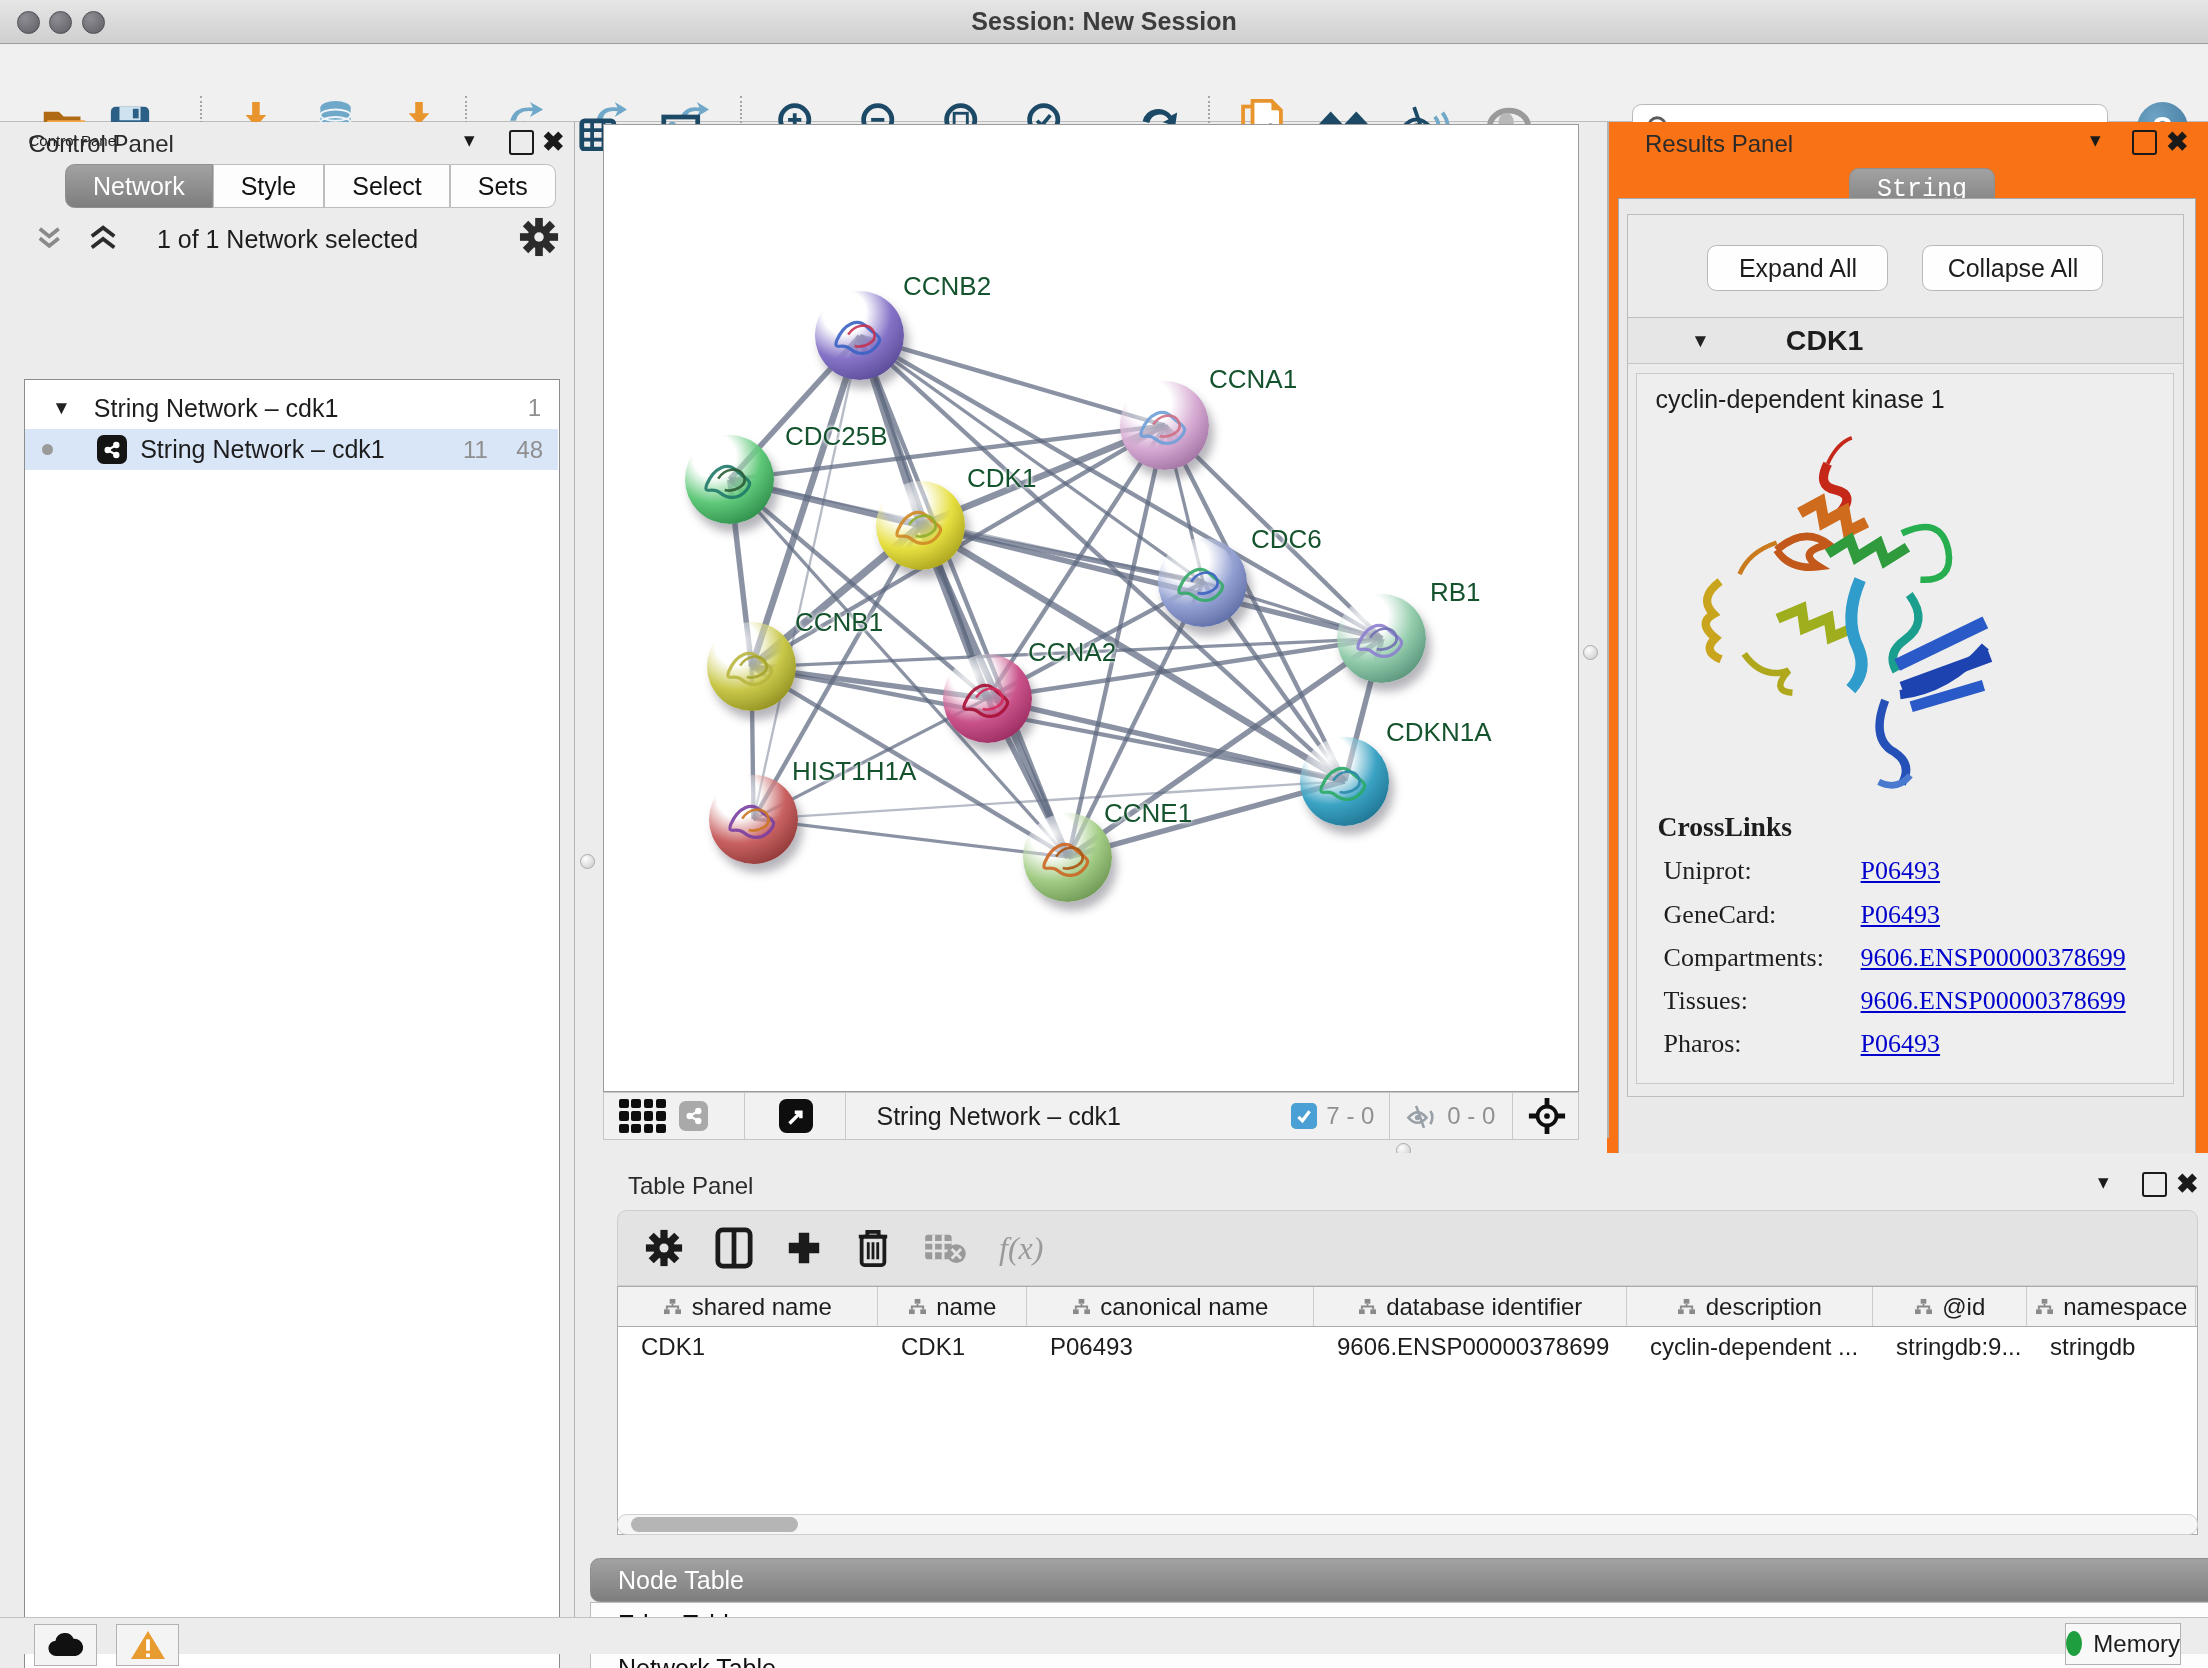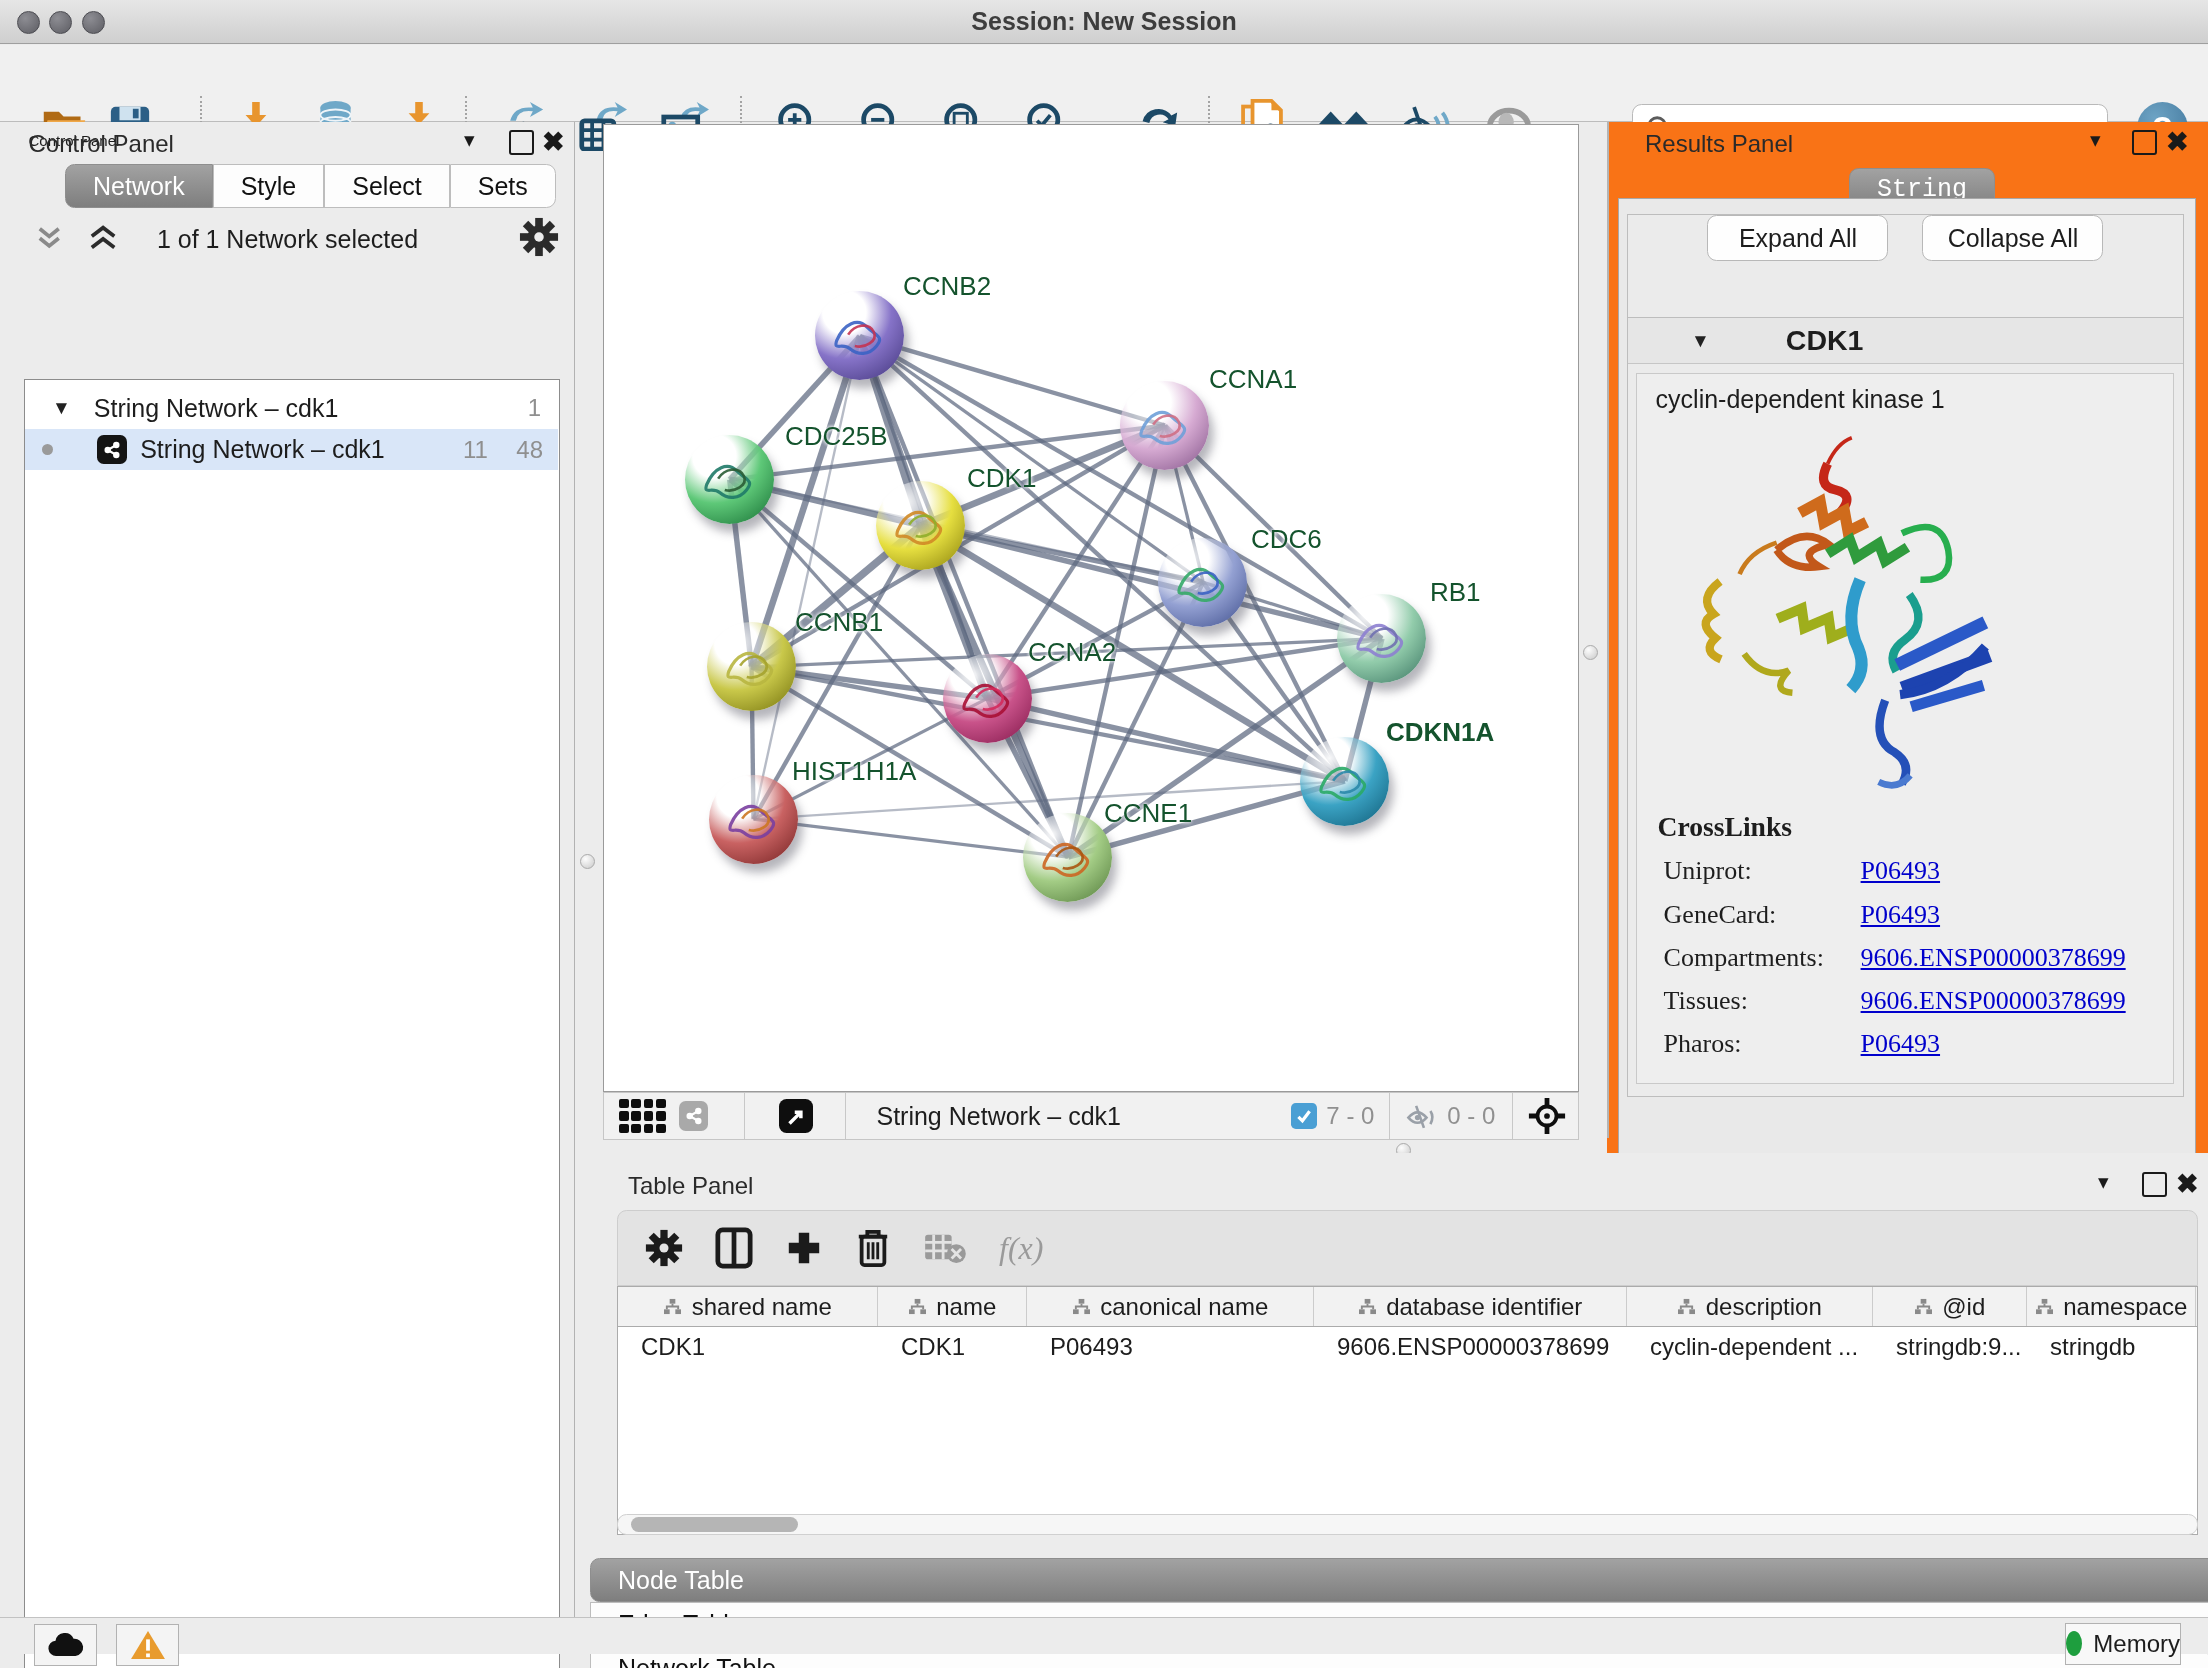--- a/index.html
+++ b/index.html
@@ -77,21 +77,21 @@
 
   .split-dot { position:absolute; width:15px; height:15px; border-radius:50%;
     background:radial-gradient(circle at 35% 30%, #fdfdfd, #c9c9c9); border:1px solid #aaa; cursor:pointer; }
 
   
   .results-panel { position:absolute; left:1607px; top:122px; width:601px; height:1037px; background:#f97316; }
   .rp-border { position:absolute; left:0; top:0; width:1.9px; height:1016px; background:#b4b4b4; }
   .rp-box { position:absolute; left:11.4px; top:76px; width:578px; height:1027px;
     border:1.9px solid #a8a8a8; background:#e9e9e9; }
   .rp-card { position:absolute; left:7.6px; top:15px; width:557px; height:108px;
-    border:1.9px solid #bdbdbd; background:#ebebeb; display:flex; align-items:flex-start;
+    border:1.9px solid #bdbdbd; background:#ebebeb; display:flex; align-items:center;
     justify-content:center; gap:34px; }
   .rp-btn { min-width:181px; height:46px; background:#fefefe; border:1.9px solid #b8b8b8;
     border-radius:9.5px; font-size:25px; display:flex; align-items:center;
     justify-content:center; cursor:pointer; }
   .rp-section { position:absolute; left:7.6px; top:118px; width:557px; height:780px;
     border:1.9px solid #bdbdbd; background:#ebebeb; }
   .rp-sec-head { height:46px; border-bottom:1.9px solid #c6c6c6; display:flex;
     align-items:center; background:#e6e6e6; }
   .rp-gene { font-size:28.5px; font-weight:bold; }
   .rp-sub { position:absolute; left:7.6px; top:55px; width:538px; height:711px;
@@ -457,21 +457,21 @@
         <path d="M-12 -2 C -5 -13, 10 -15, 15 -5 S 5 13, -5 10" fill="none" stroke="#d42a5c" stroke-width="2.8" stroke-opacity="0.9"></path>
       </svg>
     </div>
     <div class="nlabel" style="left: 424px; top: 512px;">CCNA2</div>
     <div class="net-node" style="left: 696px; top: 612px; background: radial-gradient(circle at 33% 24%, rgba(255, 255, 255, 0.95), rgba(255, 255, 255, 0.4) 24%, rgb(59, 163, 196) 52%, rgb(21, 101, 129) 92%);">
       <svg width="63" height="53" viewBox="-33 -28 66 56">
         <path d="M-24 4 C -16 -14, -2 -20, 8 -10 S 26 0, 18 10 S -2 20, -10 13 S -28 16, -24 4" fill="none" stroke="#2aaa66" stroke-width="3.4" stroke-opacity="0.9"></path>
         <path d="M-12 -2 C -5 -13, 10 -15, 15 -5 S 5 13, -5 10" fill="none" stroke="#2a88aa" stroke-width="2.8" stroke-opacity="0.9"></path>
       </svg>
     </div>
-    <div class="nlabel" style="left: 782px; top: 592px; font-weight: bold;">CDKN1A</div>
+    <div class="nlabel" style="left: 782px; top: 592px;">CDKN1A</div>
     <div class="net-node" style="left: 105px; top: 650px; background: radial-gradient(circle at 33% 24%, rgba(255, 255, 255, 0.95), rgba(255, 255, 255, 0.4) 24%, rgb(201, 98, 98) 52%, rgb(126, 42, 42) 92%);">
       <svg width="63" height="53" viewBox="-33 -28 66 56">
         <path d="M-24 4 C -16 -14, -2 -20, 8 -10 S 26 0, 18 10 S -2 20, -10 13 S -28 16, -24 4" fill="none" stroke="#7a3fa0" stroke-width="3.4" stroke-opacity="0.9"></path>
         <path d="M-12 -2 C -5 -13, 10 -15, 15 -5 S 5 13, -5 10" fill="none" stroke="#cc7722" stroke-width="2.8" stroke-opacity="0.9"></path>
       </svg>
     </div>
     <div class="nlabel" style="left: 188px; top: 631px;">HIST1H1A</div>
     <div class="net-node" style="left: 419px; top: 688px; background: radial-gradient(circle at 33% 24%, rgba(255, 255, 255, 0.95), rgba(255, 255, 255, 0.4) 24%, rgb(163, 204, 133) 52%, rgb(92, 133, 68) 92%);">
       <svg width="63" height="53" viewBox="-33 -28 66 56">
         <path d="M-24 4 C -16 -14, -2 -20, 8 -10 S 26 0, 18 10 S -2 20, -10 13 S -28 16, -24 4" fill="none" stroke="#cc6622" stroke-width="3.4" stroke-opacity="0.9"></path>

